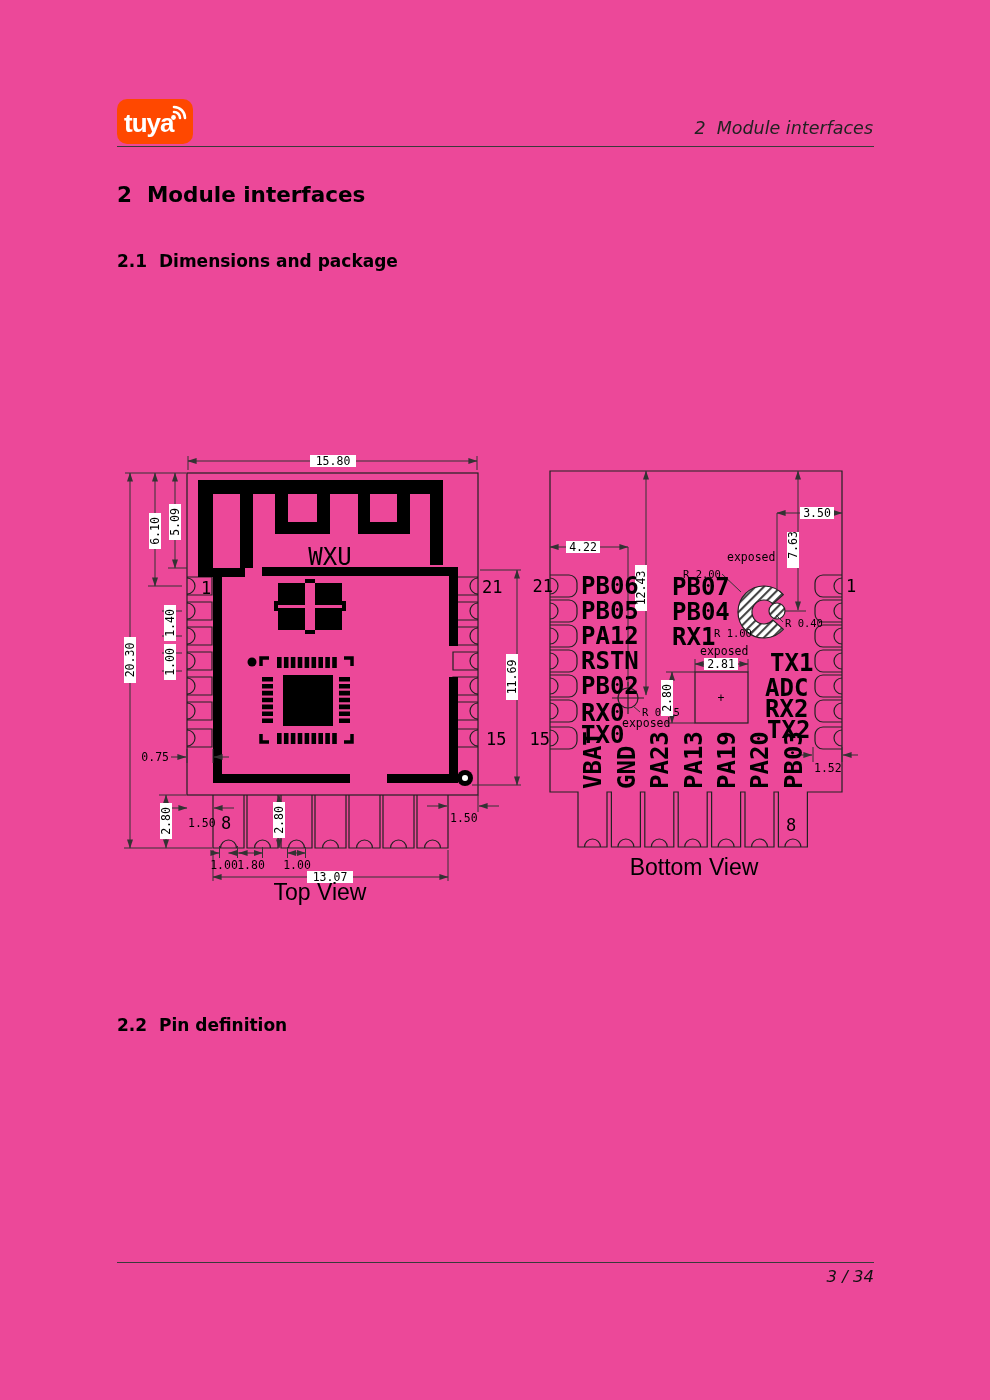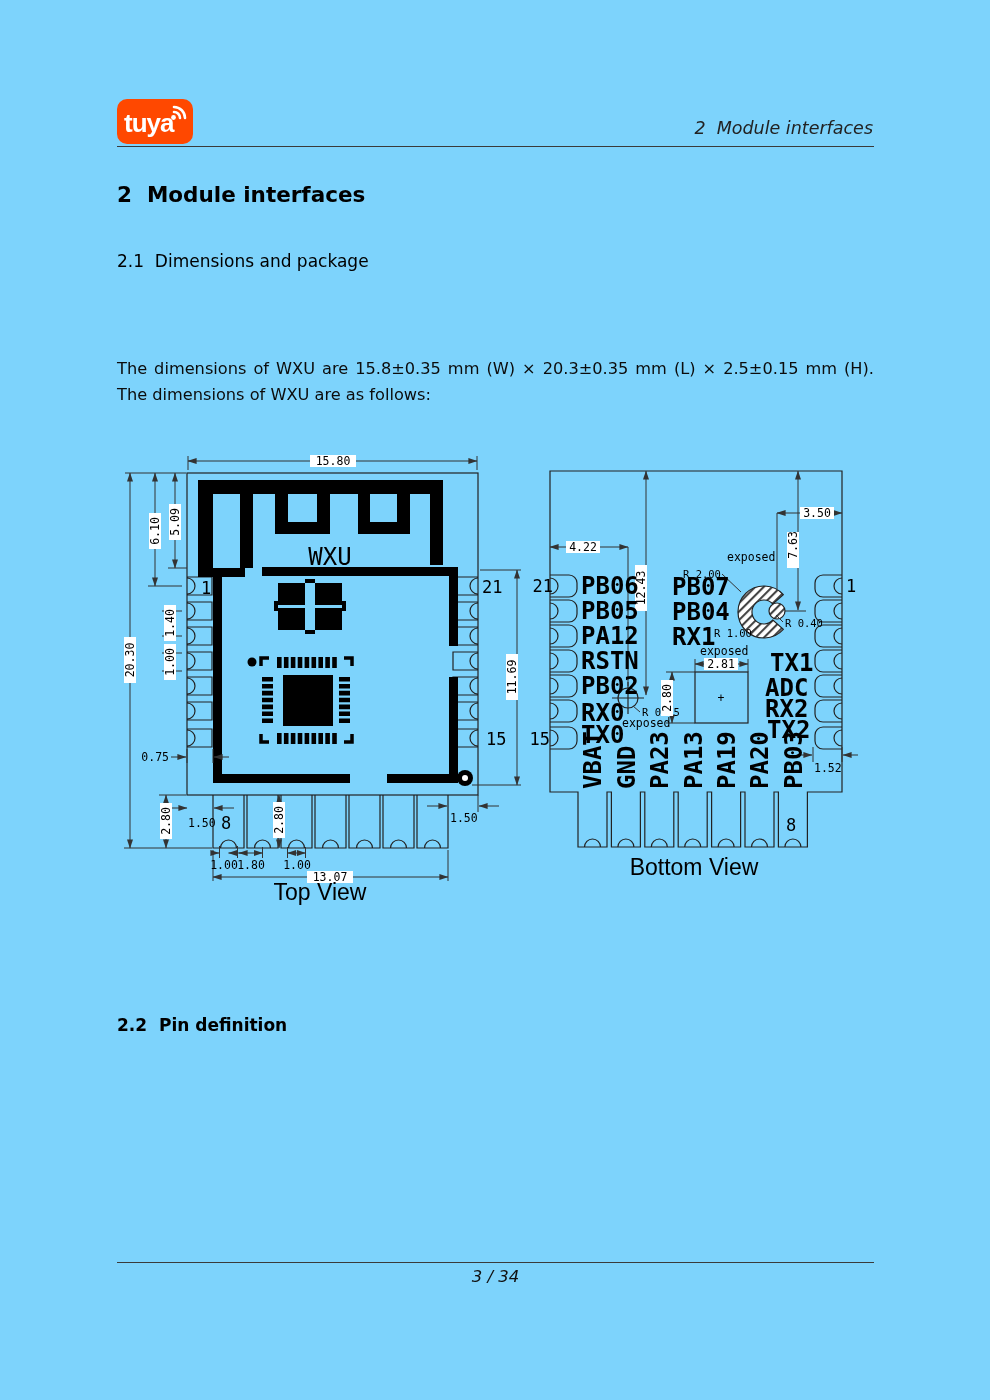--- a/index.html
+++ b/index.html
@@ -1,32 +1,32 @@
 <!DOCTYPE html>
 <html><head>
 <meta charset="utf-8">
 <style>
   html,body{margin:0;padding:0;background:#fff;}
-  .page{position:relative;width:990px;height:1400px;background:#7dd3fc;overflow:hidden;
+  .page{position:relative;width:990px;height:1400px;background:#ec4899;overflow:hidden;
         font-family:"DejaVu Sans",sans-serif;color:#111;}
   .abs{position:absolute;}
   .pre{white-space:pre-wrap;margin-top:8px;}
   
   .logo{left:117px;top:99px;width:76px;height:45px;}
   .htitle{right:117px;top:110px;font-size:17.5px;font-style:italic;color:#222;}
   .hrule{left:117px;top:146px;width:757px;height:1.4px;background:#3a3a3a;}
   
   .h1{left:117px;top:174px;font-size:21.5px;font-weight:bold;color:#000;}
-  .h2a{left:117px;top:243px;font-size:17px;font-weight:normal;color:#000;}
+  .h2a{left:117px;top:243px;font-size:17px;font-weight:bold;color:#000;}
   .p1{left:117px;top:290px;width:757px;font-size:16.2px;line-height:1.62;text-align:justify;color:#0c0c0c;}
   .p2{left:117px;top:356px;width:757px;font-size:16.2px;line-height:1.62;text-align:justify;color:#0c0c0c;}
   .h2b{left:117px;top:1007px;font-size:17px;font-weight:bold;color:#000;}
   
   .frule{left:117px;top:1262px;width:757px;height:1.2px;background:#3a3a3a;}
-  .fnum{left:117px;top:1267px;width:757px;text-align:center;font-size:16.5px;font-style:italic;color:#111;}
+  .fnum{left:117px;top:1267px;width:757px;text-align:right;font-size:16.5px;font-style:italic;color:#111;}
   
   .fig{position:absolute;left:0;top:440px;width:990px;height:480px;}
   .fig text{font-family:"DejaVu Sans Mono",monospace;fill:#000;}
   text.dim{font-size:11.5px;}
   text.dimsm{font-size:10.5px;}
   text.pin{font-size:24px;font-weight:bold;}
   text.pnum{font-size:17px;}
   text.cap{font-family:"Liberation Sans",sans-serif;font-size:23px;}
   text.wxu{font-size:24px;}
   .lbg{fill:#fff;}
@@ -43,21 +43,20 @@
       <path d="M57,13 a6,6 0 0 1 6,6"></path>
       <path d="M57,8 a11,11 0 0 1 11,11"></path>
     </g>
     <circle cx="56.5" cy="18.5" r="2.4" fill="#ffffff"></circle>
   </svg>
   <div class="abs htitle pre">2  Module interfaces</div>
   <div class="abs hrule"></div>
 
   <div class="abs h1 pre">2  Module interfaces</div>
   <div class="abs h2a pre">2.1  Dimensions and package</div>
-  <div class="abs p2">The dimensions of WXU are 15.8±0.35 mm (W) × 20.3±0.35 mm (L) × 2.5±0.15 mm (H). The dimensions of WXU are as follows:</div>
   <div class="abs h2b pre">2.2  Pin definition</div>
 
   <svg class="fig" viewBox="0 440 990 480">
     <defs>
       <marker id="ma" markerWidth="10" markerHeight="8" refX="8.6" refY="3" orient="auto" markerUnits="userSpaceOnUse">
         <path d="M0,0 L9,3 L0,6 Z" fill="#333"></path>
       </marker>
       <marker id="ms" markerWidth="10" markerHeight="8" refX="0.4" refY="3" orient="auto" markerUnits="userSpaceOnUse">
         <path d="M9,0 L0,3 L9,6 Z" fill="#333"></path>
       </marker>

